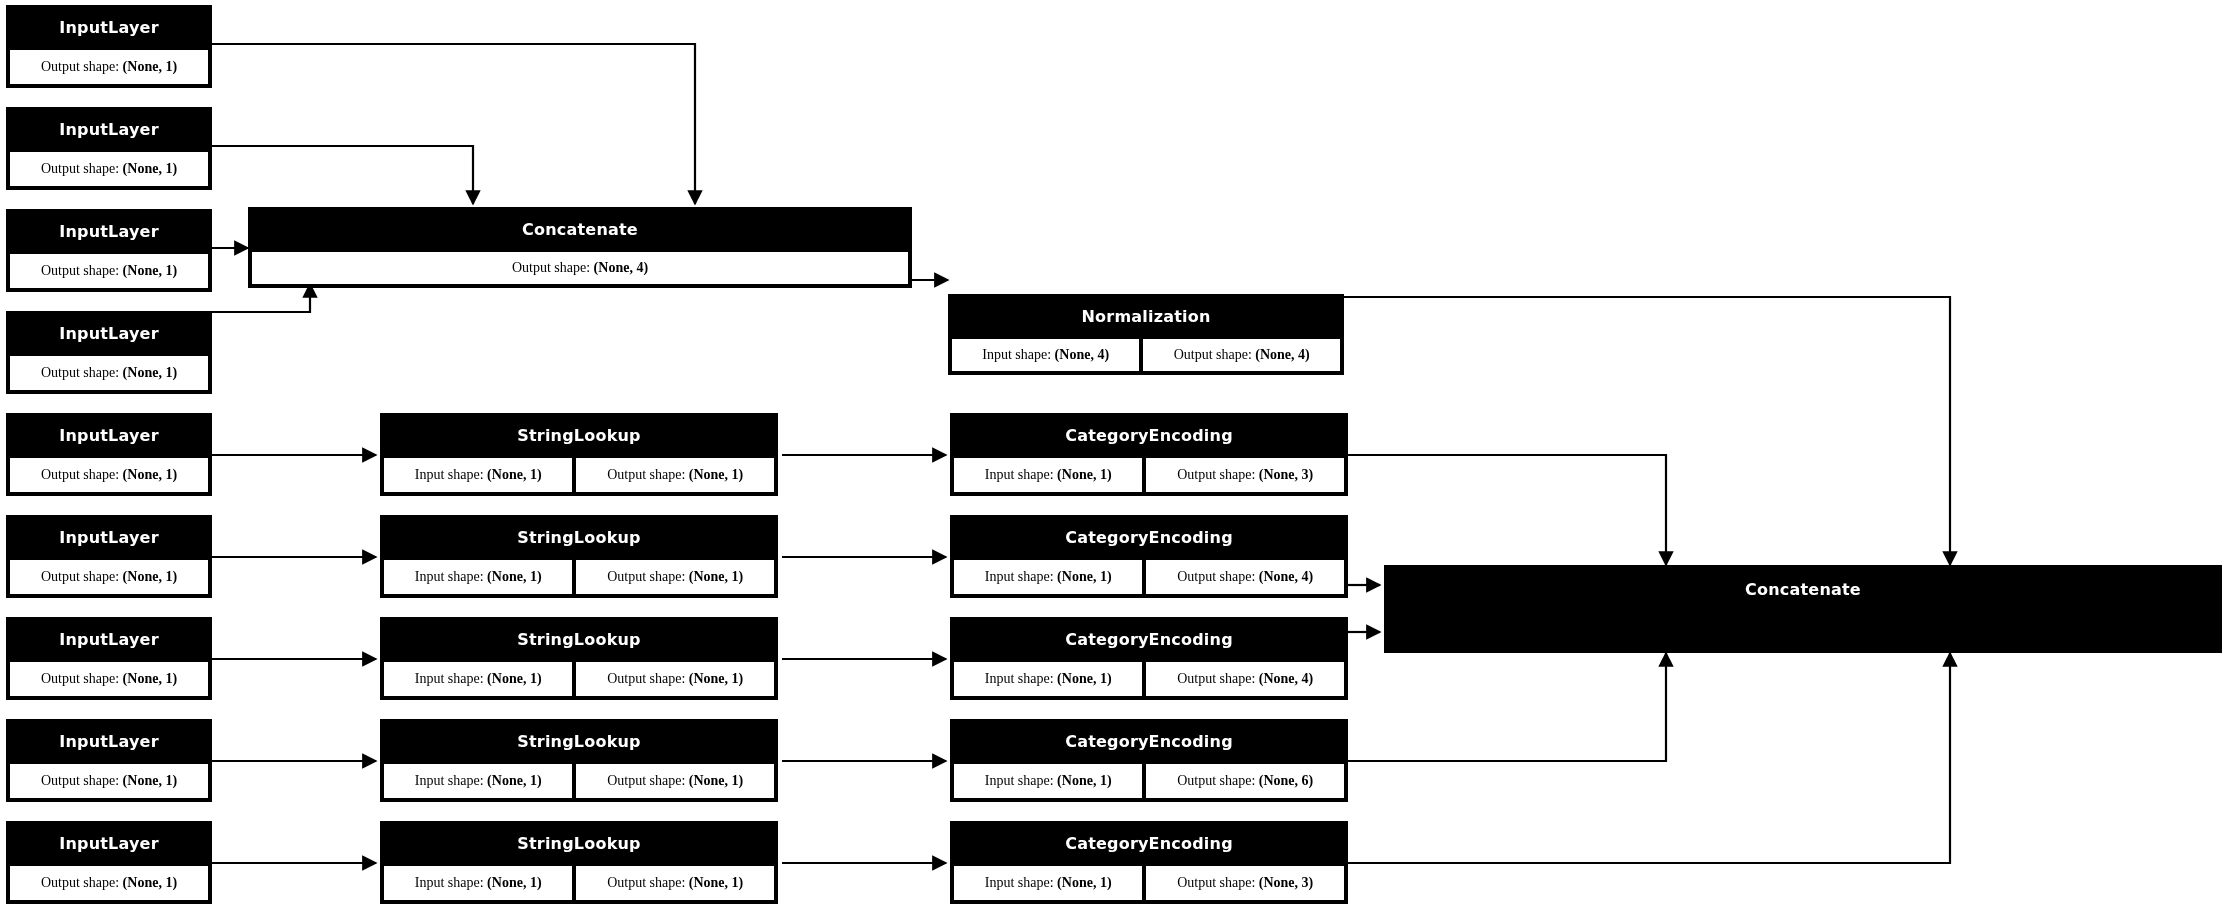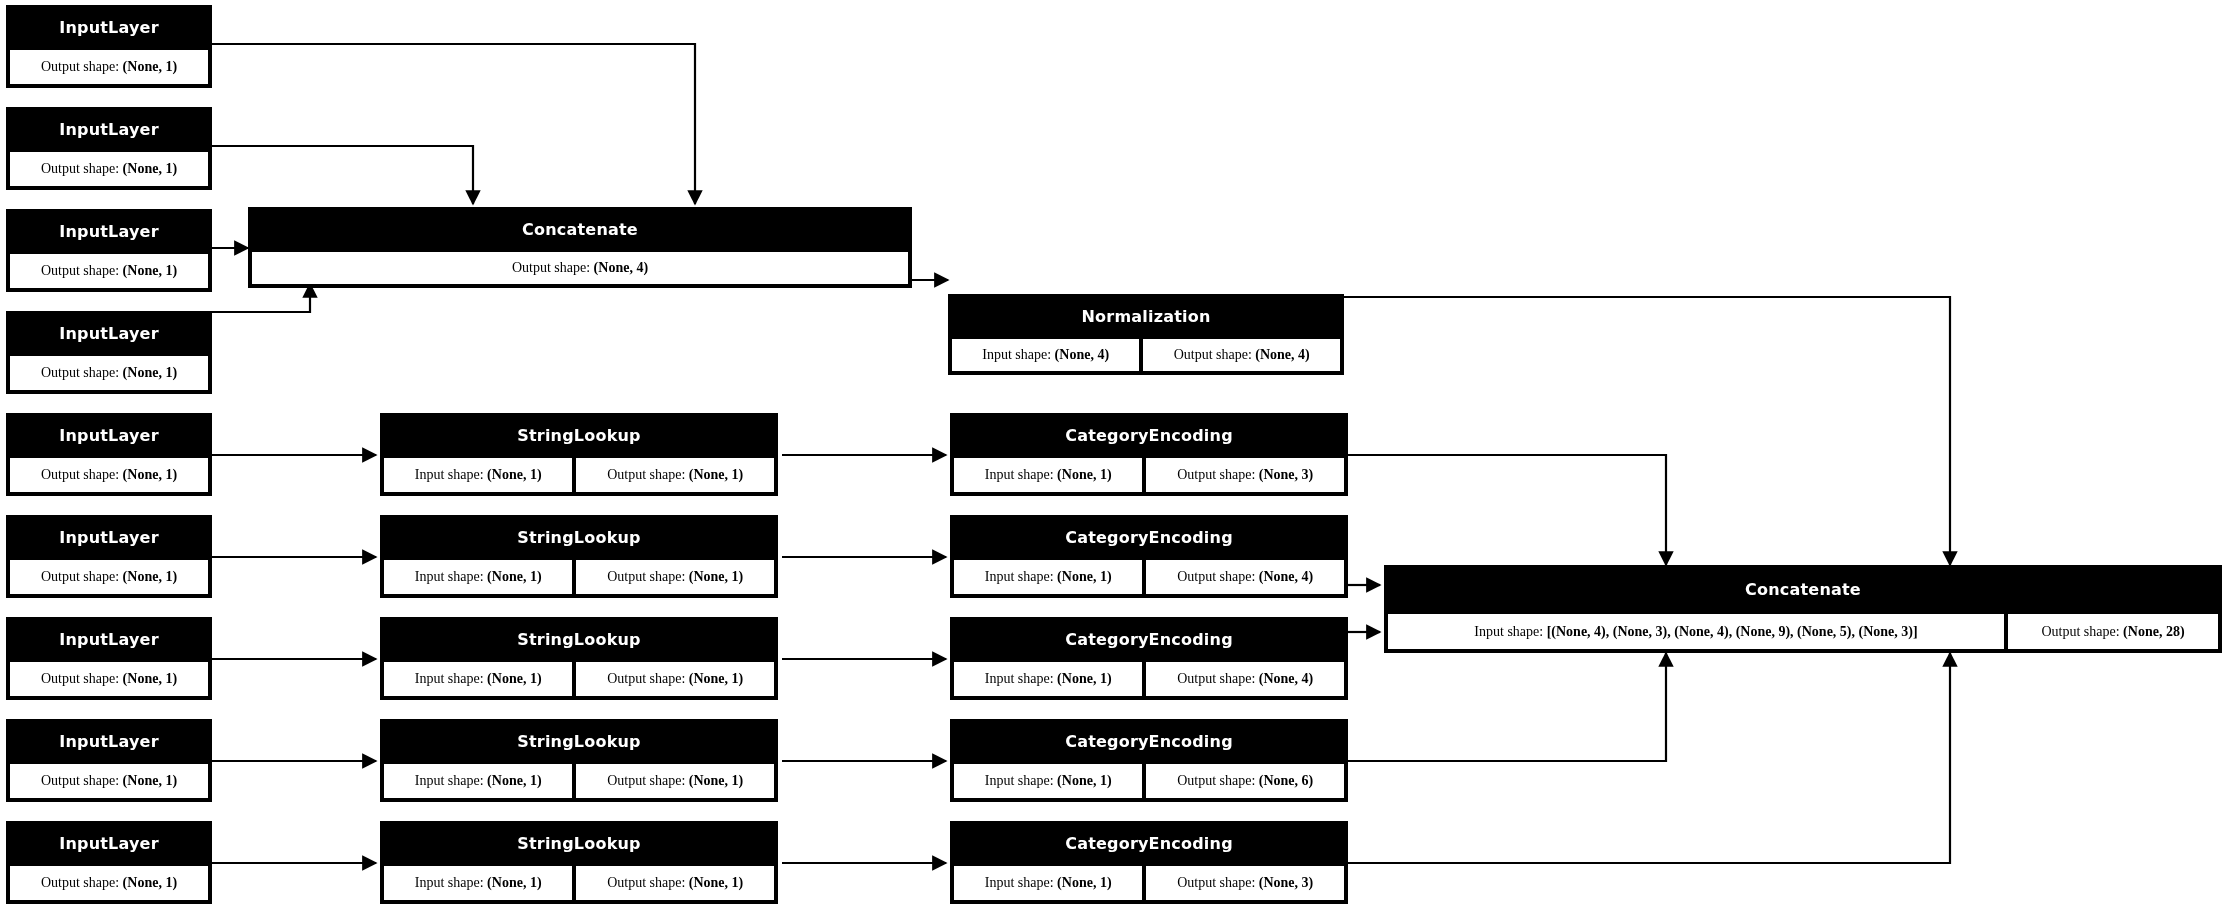--- a/index.html
+++ b/index.html
@@ -367,25 +367,15 @@
       </div>
       <div class="cell t-sm">
         <span class="txt"><span class="lbl">Output shape:</span>
         <span class="val">(None, 3)</span></span>
       </div>
     </div>
   </div>
 
   <div class="node" style="left:1384px; top:565px; width:838px; height:88px;">
     <div class="node-title t-lg" style="height:45px;">Concatenate</div>
-    <div class="node-body">
-      <div class="cell t-sm" style="flex:0 0 620px;">
-        <span class="txt"><span class="lbl">Input shape:</span>
-        <span class="val">[(None, 4), (None, 3), (None, 4), (None, 9), (None, 5), (None, 3)]</span></span>
-      </div>
-      <div class="cell t-sm">
-        <span class="txt"><span class="lbl">Output shape:</span>
-        <span class="val">(None, 28)</span></span>
-      </div>
-    </div>
   </div>
 
 </div>
 
 </body></html>

